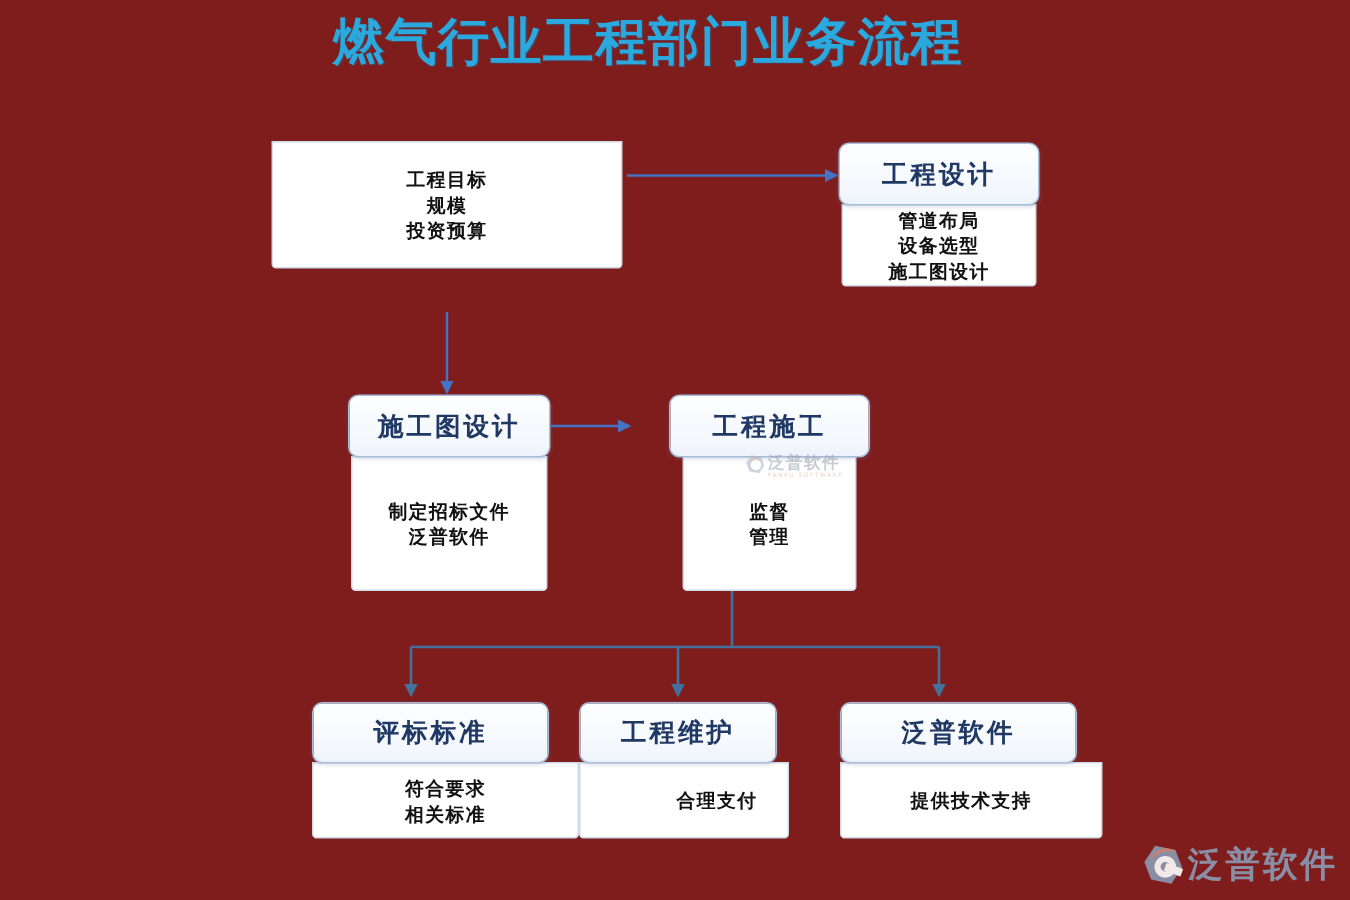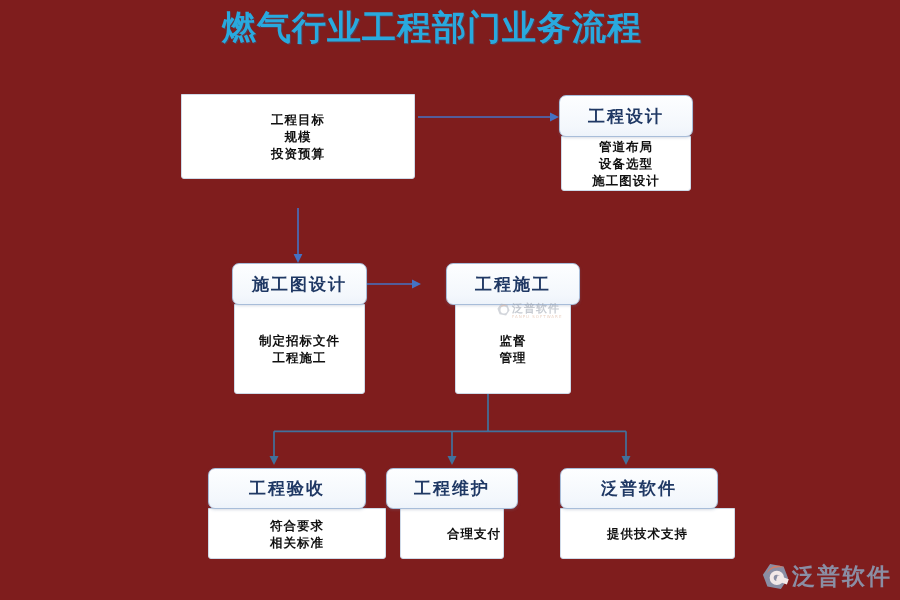--- a/index.html
+++ b/index.html
@@ -48,21 +48,21 @@
   #node-construction{left:446px;top:263px;width:134px;}
   #node-construction .node-header{height:42px;}
   #node-construction .node-body{width:116px;height:90px;}
 
   #node-acceptance{left:208px;top:468px;width:158px;}
   #node-acceptance .node-header{height:41px;}
   #node-acceptance .node-body{width:178px;height:51px;}
 
   #node-settlement{left:386px;top:468px;width:132px;}
   #node-settlement .node-header{height:41px;}
-  #node-settlement .node-body{width:104px;height:51px;padding-left:44px;}
+  #node-settlement .node-body{width:140px;height:51px;padding-left:44px;}
 
   #node-maintenance{left:560px;top:468px;width:158px;}
   #node-maintenance .node-header{height:41px;}
   #node-maintenance .node-body{width:175px;height:51px;}
 
   
   #connectors{position:absolute;left:0;top:0;width:900px;height:600px;pointer-events:none;z-index:3;}
 
   
   .mini-watermark{
@@ -115,31 +115,31 @@
   <div class="node" id="node-design">
     <div class="node-header">工程设计</div>
     <div class="node-body">管道布局
 设备选型
 施工图设计</div>
   </div>
 
   <div class="node" id="node-bidding">
     <div class="node-header">施工图设计</div>
     <div class="node-body">制定招标文件
-工程施工</div>
+泛普软件</div>
   </div>
 
   <div class="node" id="node-construction">
     <div class="node-header">工程施工</div>
     <div class="node-body">监督
 管理</div>
   </div>
 
   <div class="node" id="node-acceptance">
-    <div class="node-header">工程验收</div>
+    <div class="node-header">评标标准</div>
     <div class="node-body">符合要求
 相关标准</div>
   </div>
 
   <div class="node" id="node-settlement">
     <div class="node-header">工程维护</div>
     <div class="node-body">合理支付</div>
   </div>
 
   <div class="node" id="node-maintenance">

